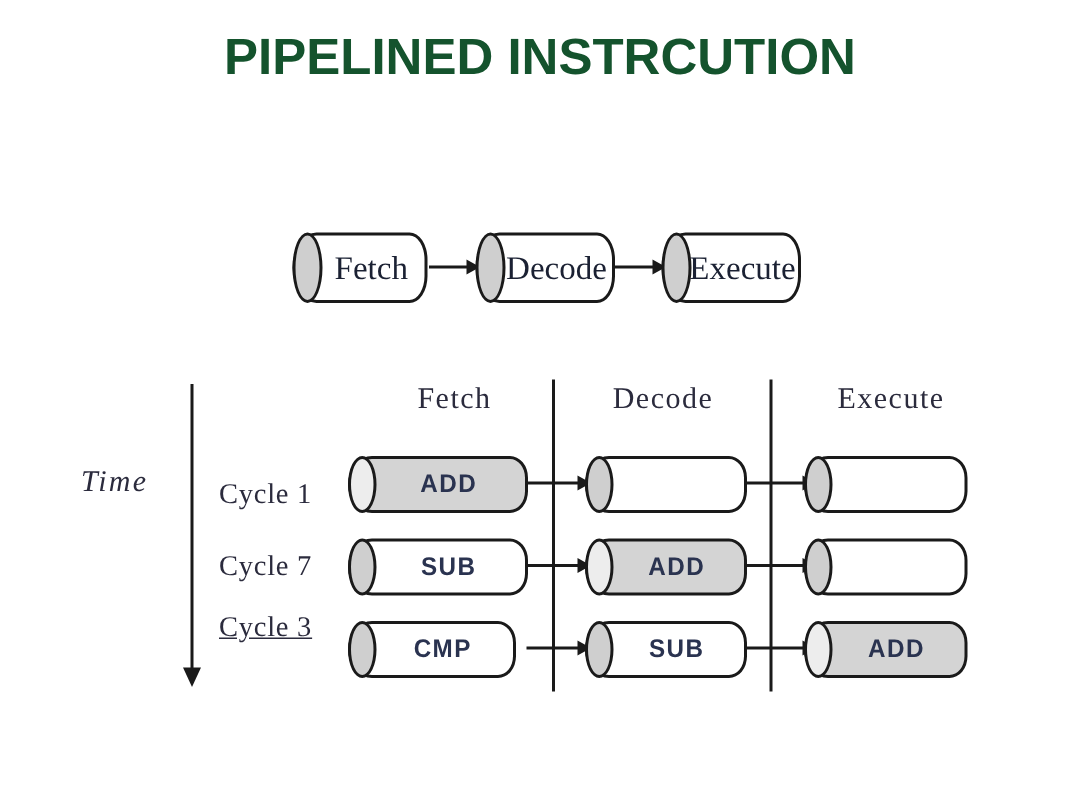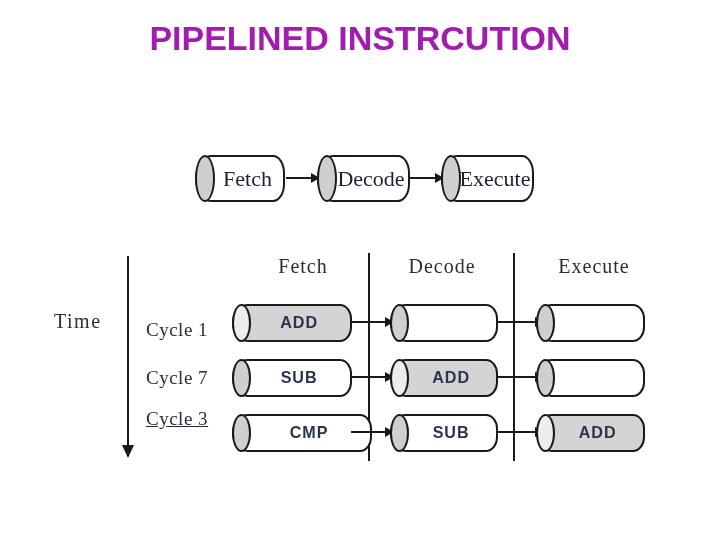--- a/index.html
+++ b/index.html
@@ -4,21 +4,21 @@
 <style>
   html,body{margin:0;padding:0;background:#888;}
   .slide{
     position:relative;width:720px;height:540px;background:#ffffff;
     overflow:hidden;font-family:"Liberation Sans",sans-serif;
     margin:0 auto;
   }
   
   .title{
     position:absolute;top:16px;left:0;right:0;text-align:center;
-    font-weight:700;font-size:34px;line-height:44px;color:#a21caf;
+    font-weight:700;font-size:34px;line-height:44px;color:#14532d;
     letter-spacing:0px;
   }
   
   .cyl{position:absolute;}
   .cyl-body{
     position:absolute;inset:0;background:#ffffff;
     border:2px solid #1a1a1a;box-sizing:border-box;
     border-radius:16px 12px 12px 16px / 50% 38% 38% 50%;
   }
   .cyl-cap{
@@ -51,21 +51,21 @@
   }
   .vline{position:absolute;width:2px;background:#1a1a1a;}
   .vhead{
     position:absolute;width:0;height:0;
     border-left:6px solid transparent;border-right:6px solid transparent;
     border-top:13px solid #1a1a1a;
   }
   
   .serif{font-family:"Liberation Serif",serif;color:#2b2b3d;}
   .colhead{position:absolute;top:255px;text-align:center;font-size:20px;letter-spacing:1px;}
-  .time-label{position:absolute;left:54px;top:310px;font-size:20px;letter-spacing:1.5px;}
+  .time-label{position:absolute;left:54px;top:310px;font-size:20px;letter-spacing:1.5px;font-style:italic;}
   .cycle-label{position:absolute;left:146px;font-size:19px;letter-spacing:.5px;}
 </style>
 </head>
 <body>
 
 <div class="slide">
 
   <div class="title">
     <div>PIPELINED INSTRCUTION</div>
   </div>
@@ -135,21 +135,21 @@
       <span class="cyl-label">ADD</span>
     </div>
     <div class="harrow" style="left:497px;top:376px;width:45px;"></div>
     <div class="cyl small" style="left:536px;top:359px;width:109px;">
       <div class="cyl-body"></div>
       <div class="cyl-cap"></div>
       <span class="cyl-label"></span>
     </div>
 
     <span class="serif cycle-label" style="top:408px;text-decoration:underline;">Cycle 3</span>
-    <div class="cyl small" style="left:232px;top:414px;width:140px;">
+    <div class="cyl small" style="left:232px;top:414px;width:112px;">
       <div class="cyl-body"></div>
       <div class="cyl-cap"></div>
       <span class="cyl-label">CMP</span>
     </div>
     <div class="harrow" style="left:351px;top:431px;width:41px;"></div>
     <div class="cyl small" style="left:390px;top:414px;width:108px;">
       <div class="cyl-body"></div>
       <div class="cyl-cap"></div>
       <span class="cyl-label">SUB</span>
     </div>

